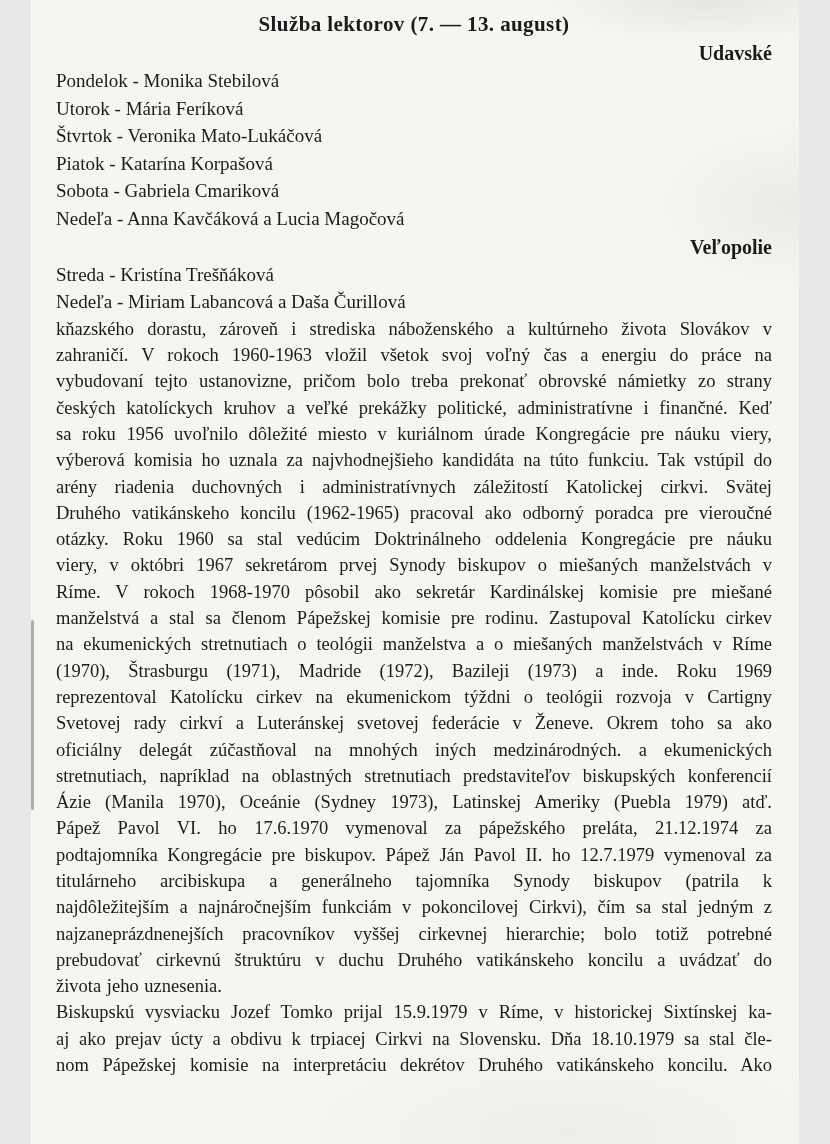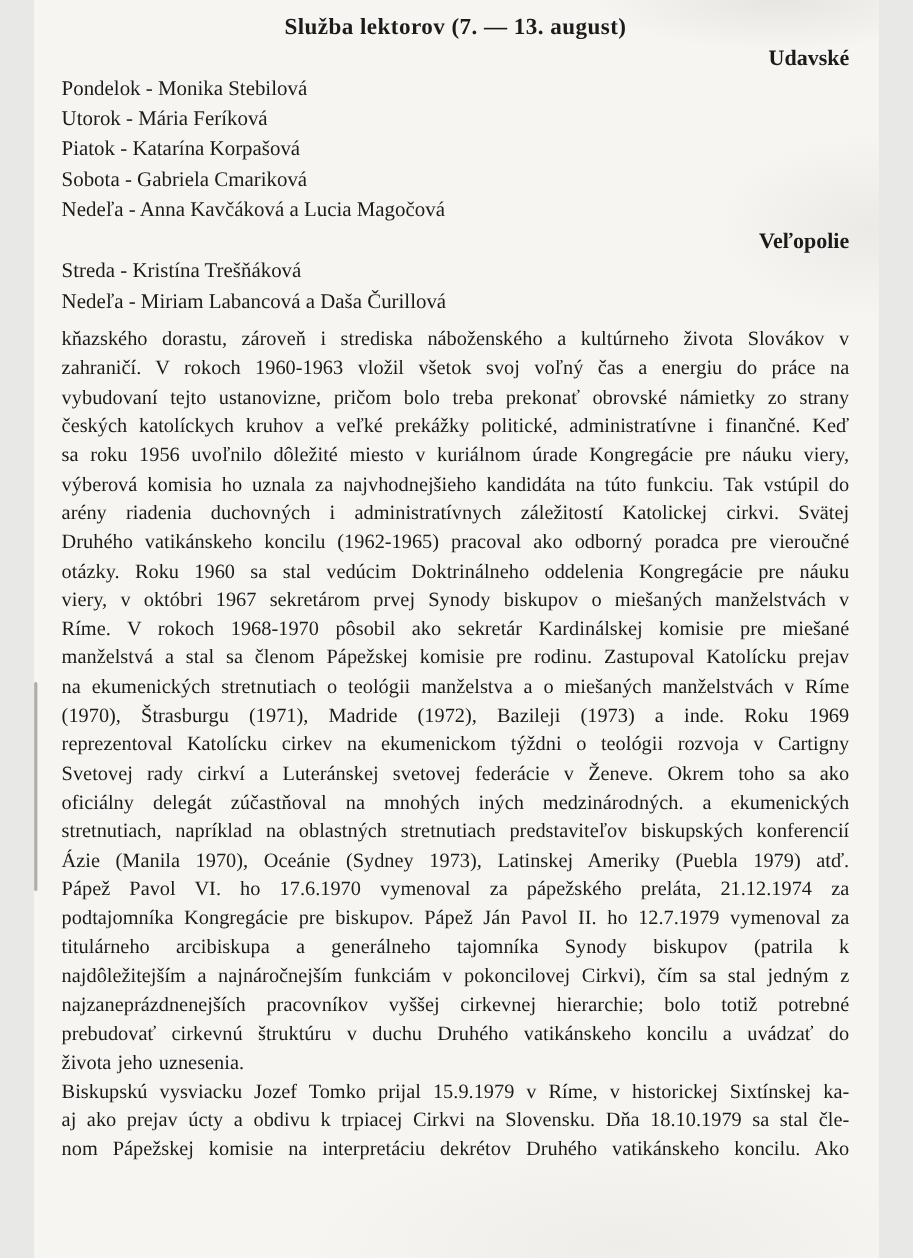--- a/index.html
+++ b/index.html
@@ -40,21 +40,21 @@
     font-weight: bold;
     font-size: 20px;
     line-height: 28px;
     text-align: right;
   }
   .sline {
     font-size: 19px;
     line-height: 27.6px;
     white-space: nowrap;
   }
-  .bodytext { margin-top: 8px; }
+  .bodytext { }
   .bline {
     font-size: 18.5px;
     line-height: 26.3px;
     text-align: justify;
     text-align-last: justify;
     word-spacing: 1px;
   }
   .p-endleft .bline:last-child {
     text-align-last: left;
   }
@@ -67,20 +67,21 @@
   <div class="title">Služba lektorov (7. — 13. august)</div>
 
   <div class="section">
     <div class="heading">Udavské</div>
     <div class="lines">
 
         <div class="sline">Pondelok - Monika Stebilová</div>
 
         <div class="sline">Utorok - Mária Feríková</div>
 
+        <div class="sline">Štvrtok - Veronika Mato-Lukáčová</div>
 
         <div class="sline">Piatok - Katarína Korpašová</div>
 
         <div class="sline">Sobota - Gabriela Cmariková</div>
 
         <div class="sline">Nedeľa - Anna Kavčáková a Lucia Magočová</div>
       </div>
   </div>
 
   <div class="section">
@@ -111,21 +112,21 @@
         <div class="bline">arény riadenia duchovných i administratívnych záležitostí Katolickej cirkvi. Svätej</div>
 
         <div class="bline">Druhého vatikánskeho koncilu (1962-1965) pracoval ako odborný poradca pre vieroučné</div>
 
         <div class="bline">otázky. Roku 1960 sa stal vedúcim Doktrinálneho oddelenia Kongregácie pre náuku</div>
 
         <div class="bline">viery, v októbri 1967 sekretárom prvej Synody biskupov o miešaných manželstvách v</div>
 
         <div class="bline">Ríme. V rokoch 1968-1970 pôsobil ako sekretár Kardinálskej komisie pre miešané</div>
 
-        <div class="bline">manželstvá a stal sa členom Pápežskej komisie pre rodinu. Zastupoval Katolícku prejav</div>
+        <div class="bline">manželstvá a stal sa členom Pápežskej komisie pre rodinu. Zastupoval Katolícku cirkev</div>
 
         <div class="bline">na ekumenických stretnutiach o teológii manželstva a o miešaných manželstvách v Ríme</div>
 
         <div class="bline">(1970), Štrasburgu (1971), Madride (1972), Bazileji (1973) a inde. Roku 1969</div>
 
         <div class="bline">reprezentoval Katolícku cirkev na ekumenickom týždni o teológii rozvoja v Cartigny</div>
 
 
         <div class="bline">Svetovej rady cirkví a Luteránskej svetovej federácie v Ženeve. Okrem toho sa ako</div>
 

